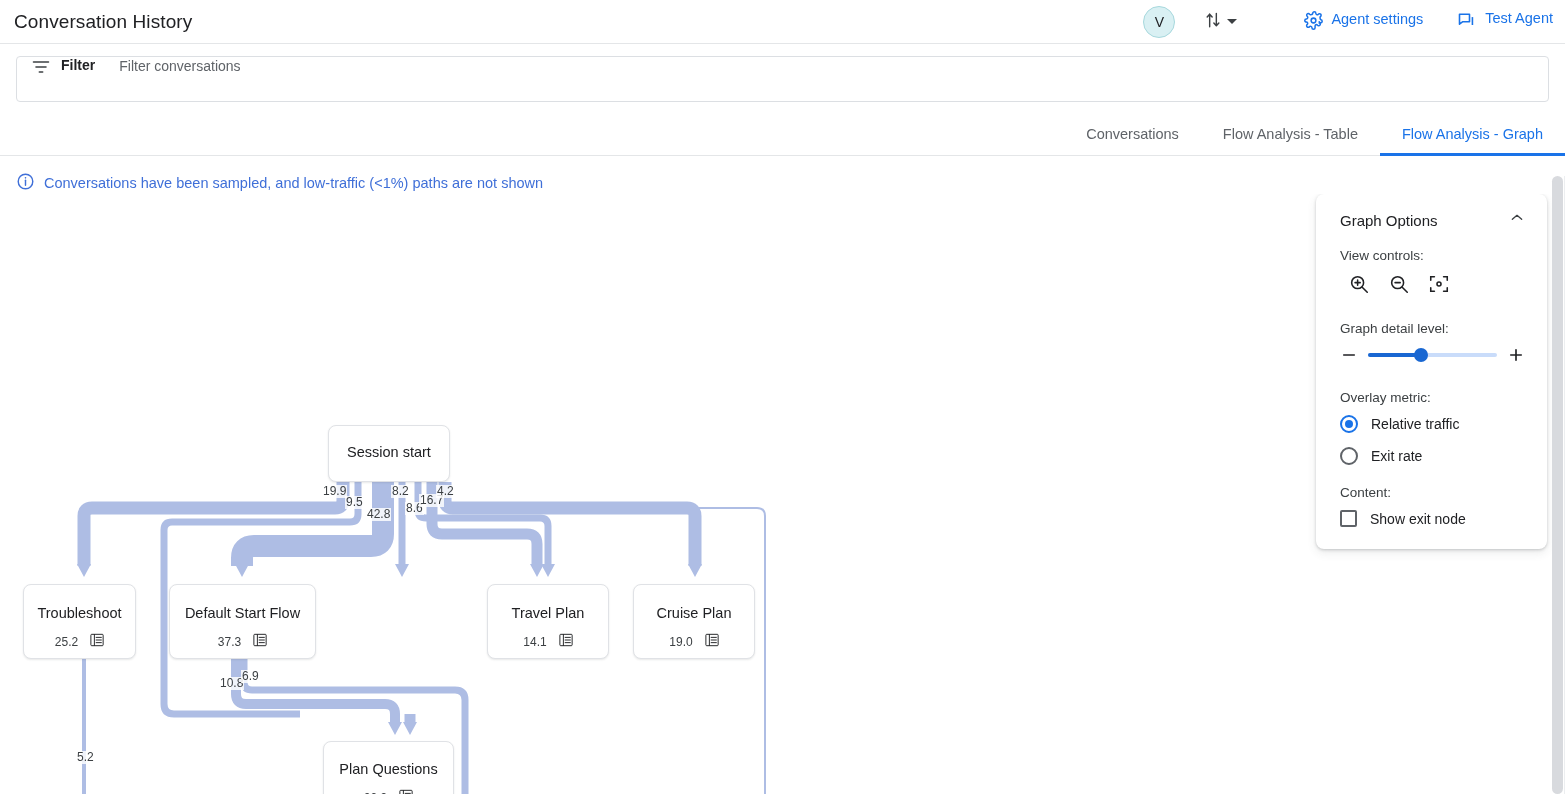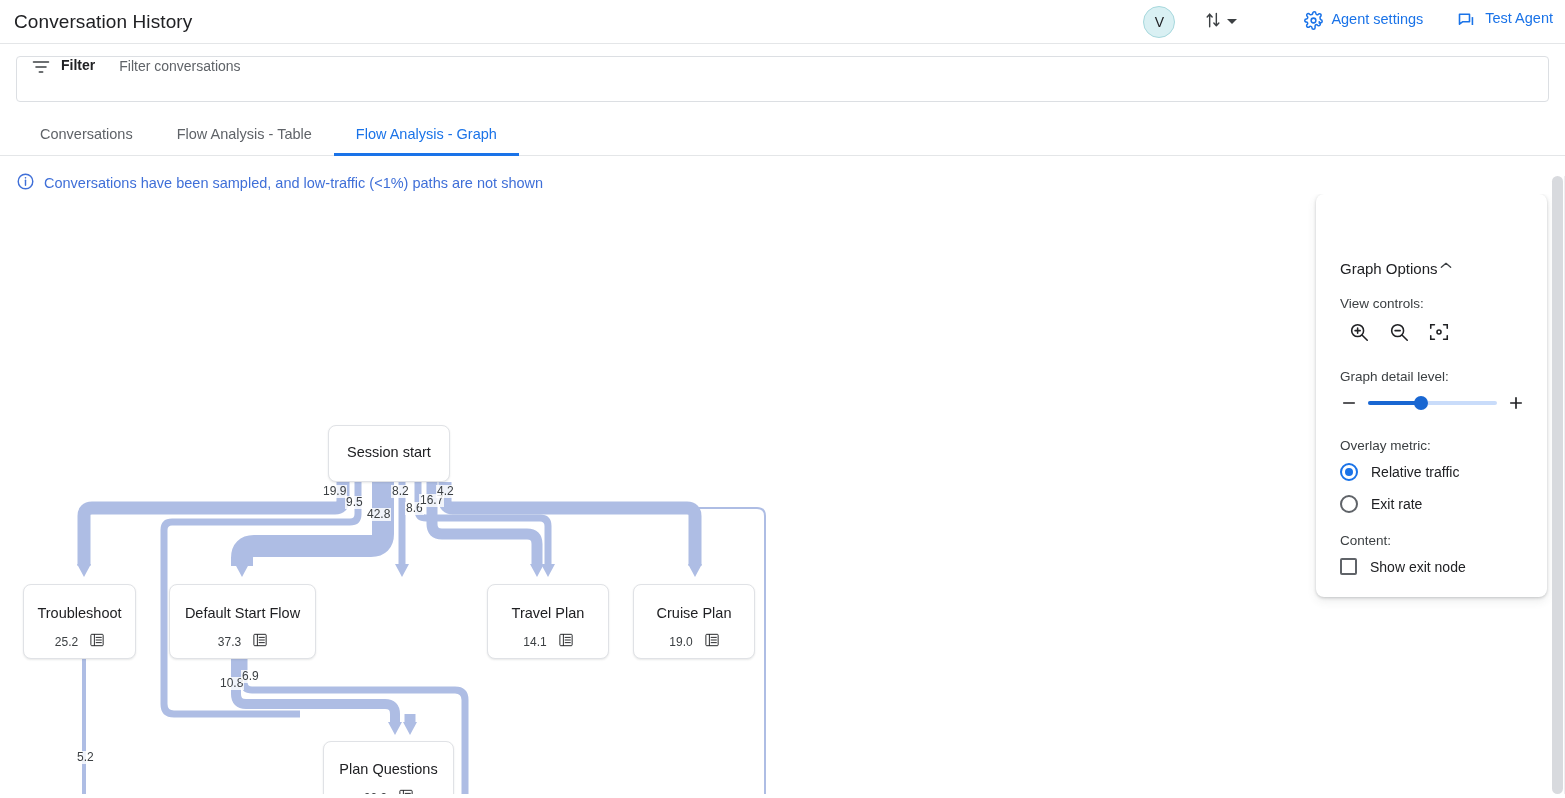--- a/index.html
+++ b/index.html
@@ -78,20 +78,21 @@
   }
   .filter-input::placeholder { color: #5f6368; }
 
   
   .tabs {
     display: flex; align-items: flex-end;
     border-bottom: 1px solid #e4e6e8;
     margin: 10px 0 0 0;
     padding-left: 18px;
     height: 44px;
+    justify-content: flex-end;
   }
   .tab {
     font-size: 14.5px;
     color: #5f6368;
     padding: 0 22px 13px 22px;
     cursor: pointer;
     position: relative;
     white-space: nowrap;
   }
   .tab.active { color: #1a73e8; }
@@ -156,23 +157,22 @@
     position: absolute;
     right: 18px;
     top: 0px;
     width: 231px;
     background: #fff;
     border-radius: 8px;
     box-shadow: 0 1px 3px rgba(60,64,67,.25), 0 4px 10px rgba(60,64,67,.10);
     padding: 16px 22px 22px 24px;
   }
   .panel-head {
-    display: flex; align-items: center; 
+    display: flex; align-items: center; justify-content: space-between;
     margin-bottom: 18px;
-    margin-top: 48px;
   }
   .panel-title { font-size: 15px; color: #202124; }
   .panel-sect { font-size: 13.5px; color: #3c4043; margin-bottom: 10px; }
   .view-controls { display: flex; gap: 16px; margin-bottom: 24px; padding-left: 8px; }
   .vc-btn { cursor: pointer; width: 24px; height: 24px; }
 
   .slider-row { display: flex; align-items: center; gap: 10px; margin-bottom: 26px; }
   .slider-track {
     position: relative;
     flex: 1; height: 4px; border-radius: 2px;

